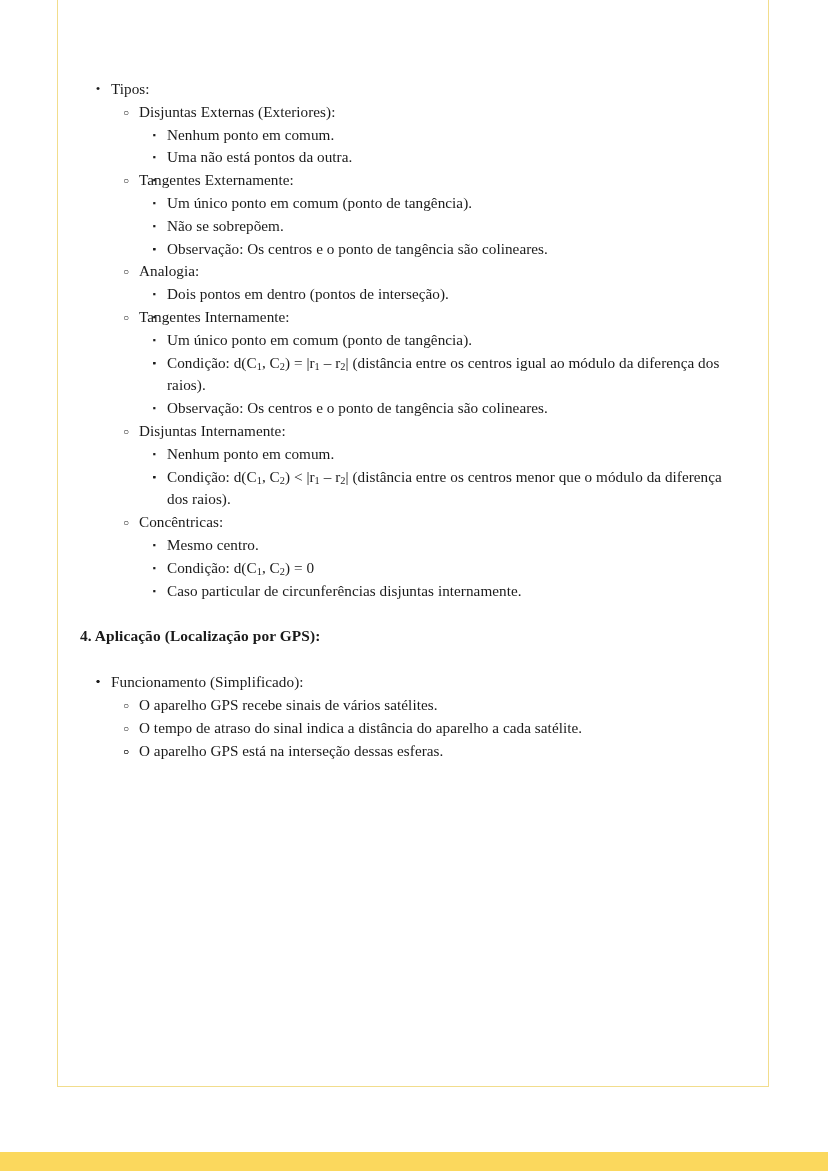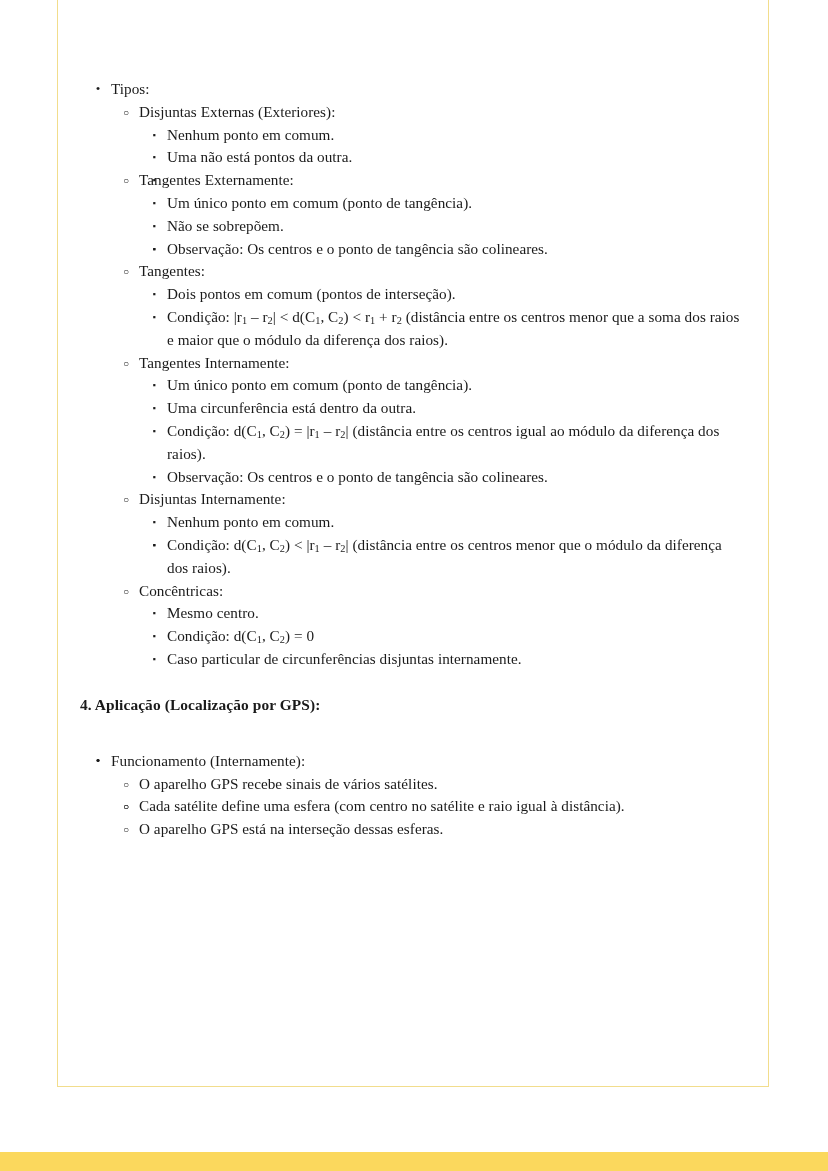--- a/index.html
+++ b/index.html
@@ -115,21 +115,21 @@
 
   
   h2.section-heading {
     font-size: 15.4px;
     line-height: 22px;
     font-weight: bold;
     margin: 0;
     padding: 0 0 0 0;
     letter-spacing: 0.1px;
   }
-  .heading-block { margin-top: 23px; margin-bottom: 34px; }
+  .heading-block { margin-top: 23px; margin-bottom: 24px; }
 
   .gps-block { margin-top: 0; }
 
   
   sub {
     font-size: 0.68em;
     line-height: 0;
     vertical-align: -0.22em;
   }
 </style>
@@ -182,44 +182,42 @@
             </li>
             <li>
               <span class="bullet">▪</span>
               <span class="txt">Observação: Os centros e o ponto de tangência são colineares.</span>
             </li>
           </ul>
         </li>
 
         <li>
           <span class="bullet">○</span>
-          <span class="txt">Tangentes:</span>
-          <ul class="lvl3">
-            <li>
-              <span class="bullet">▪</span>
-              <span class="txt">Dois pontos em comum (pontos de interseção).</span>
-            </li>
-            <li>
-              <span class="bullet">▪</span>
-              <span class="txt">Condição: |r<sub>1</sub> – r<sub>2</sub>| &lt; d(C<sub>1</sub>, C<sub>2</sub>) &lt; r<sub>1</sub> + r<sub>2</sub> (distância entre os centros menor que a soma dos raios e maior que o módulo da diferença dos raios).</span>
+          <span class="txt">Analogia:</span>
+          <ul class="lvl3">
+            <li>
+              <span class="bullet">▪</span>
+              <span class="txt">Dois pontos em dentro (pontos de interseção).</span>
+            </li>
+            <li>
+              <span class="bullet">▪</span>
             </li>
           </ul>
         </li>
 
         <li>
           <span class="bullet">○</span>
           <span class="txt">Tangentes Internamente:</span>
           <ul class="lvl3">
             <li>
               <span class="bullet">▪</span>
               <span class="txt">Um único ponto em comum (ponto de tangência).</span>
             </li>
             <li>
               <span class="bullet">▪</span>
-              <span class="txt">Uma circunferência está dentro da outra.</span>
             </li>
             <li>
               <span class="bullet">▪</span>
               <span class="txt">Condição: d(C<sub>1</sub>, C<sub>2</sub>) = |r<sub>1</sub> – r<sub>2</sub>| (distância entre os centros igual ao módulo da diferença dos raios).</span>
             </li>
             <li>
               <span class="bullet">▪</span>
               <span class="txt">Observação: Os centros e o ponto de tangência são colineares.</span>
             </li>
           </ul>
@@ -269,33 +267,33 @@
   <div class="heading-block">
     <h2 class="section-heading">4. Aplicação (Localização por GPS):</h2>
   </div>
 
   <ul class="lvl1 gps-block">
     <li>
       <span class="bullet">•</span>
     </li>
     <li>
       <span class="bullet">•</span>
-      <span class="txt">Funcionamento (Internamente):</span>
+      <span class="txt">Funcionamento (Simplificado):</span>
 
       <ul class="lvl2">
         <li>
           <span class="bullet">○</span>
           <span class="txt">O aparelho GPS recebe sinais de vários satélites.</span>
         </li>
         <li>
           <span class="bullet">○</span>
-        </li>
-        <li>
-          <span class="bullet">○</span>
-          <span class="txt">Cada satélite define uma esfera (com centro no satélite e raio igual à distância).</span>
+          <span class="txt">O tempo de atraso do sinal indica a distância do aparelho a cada satélite.</span>
+        </li>
+        <li>
+          <span class="bullet">○</span>
         </li>
         <li>
           <span class="bullet">○</span>
           <span class="txt">O aparelho GPS está na interseção dessas esferas.</span>
         </li>
       </ul>
     </li>
   </ul>
 
 </div>

